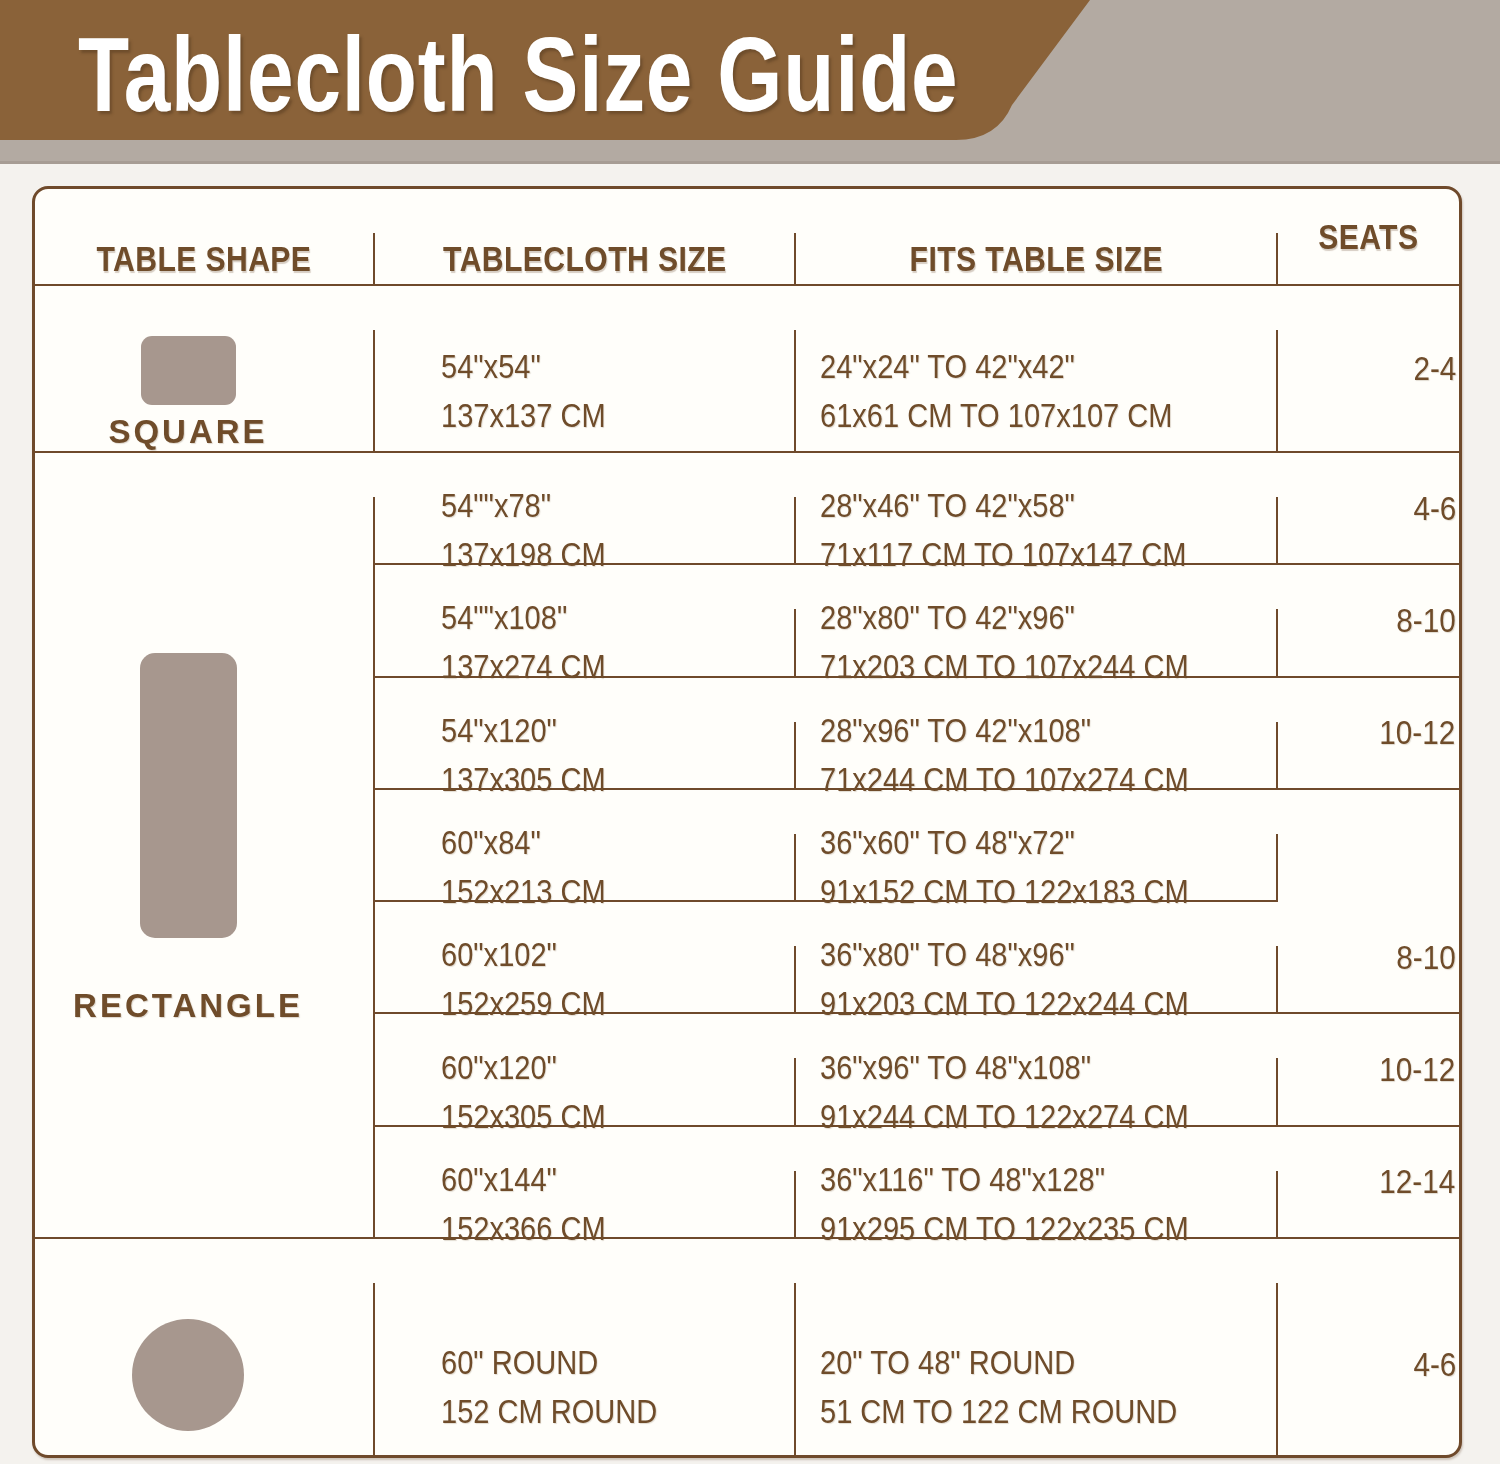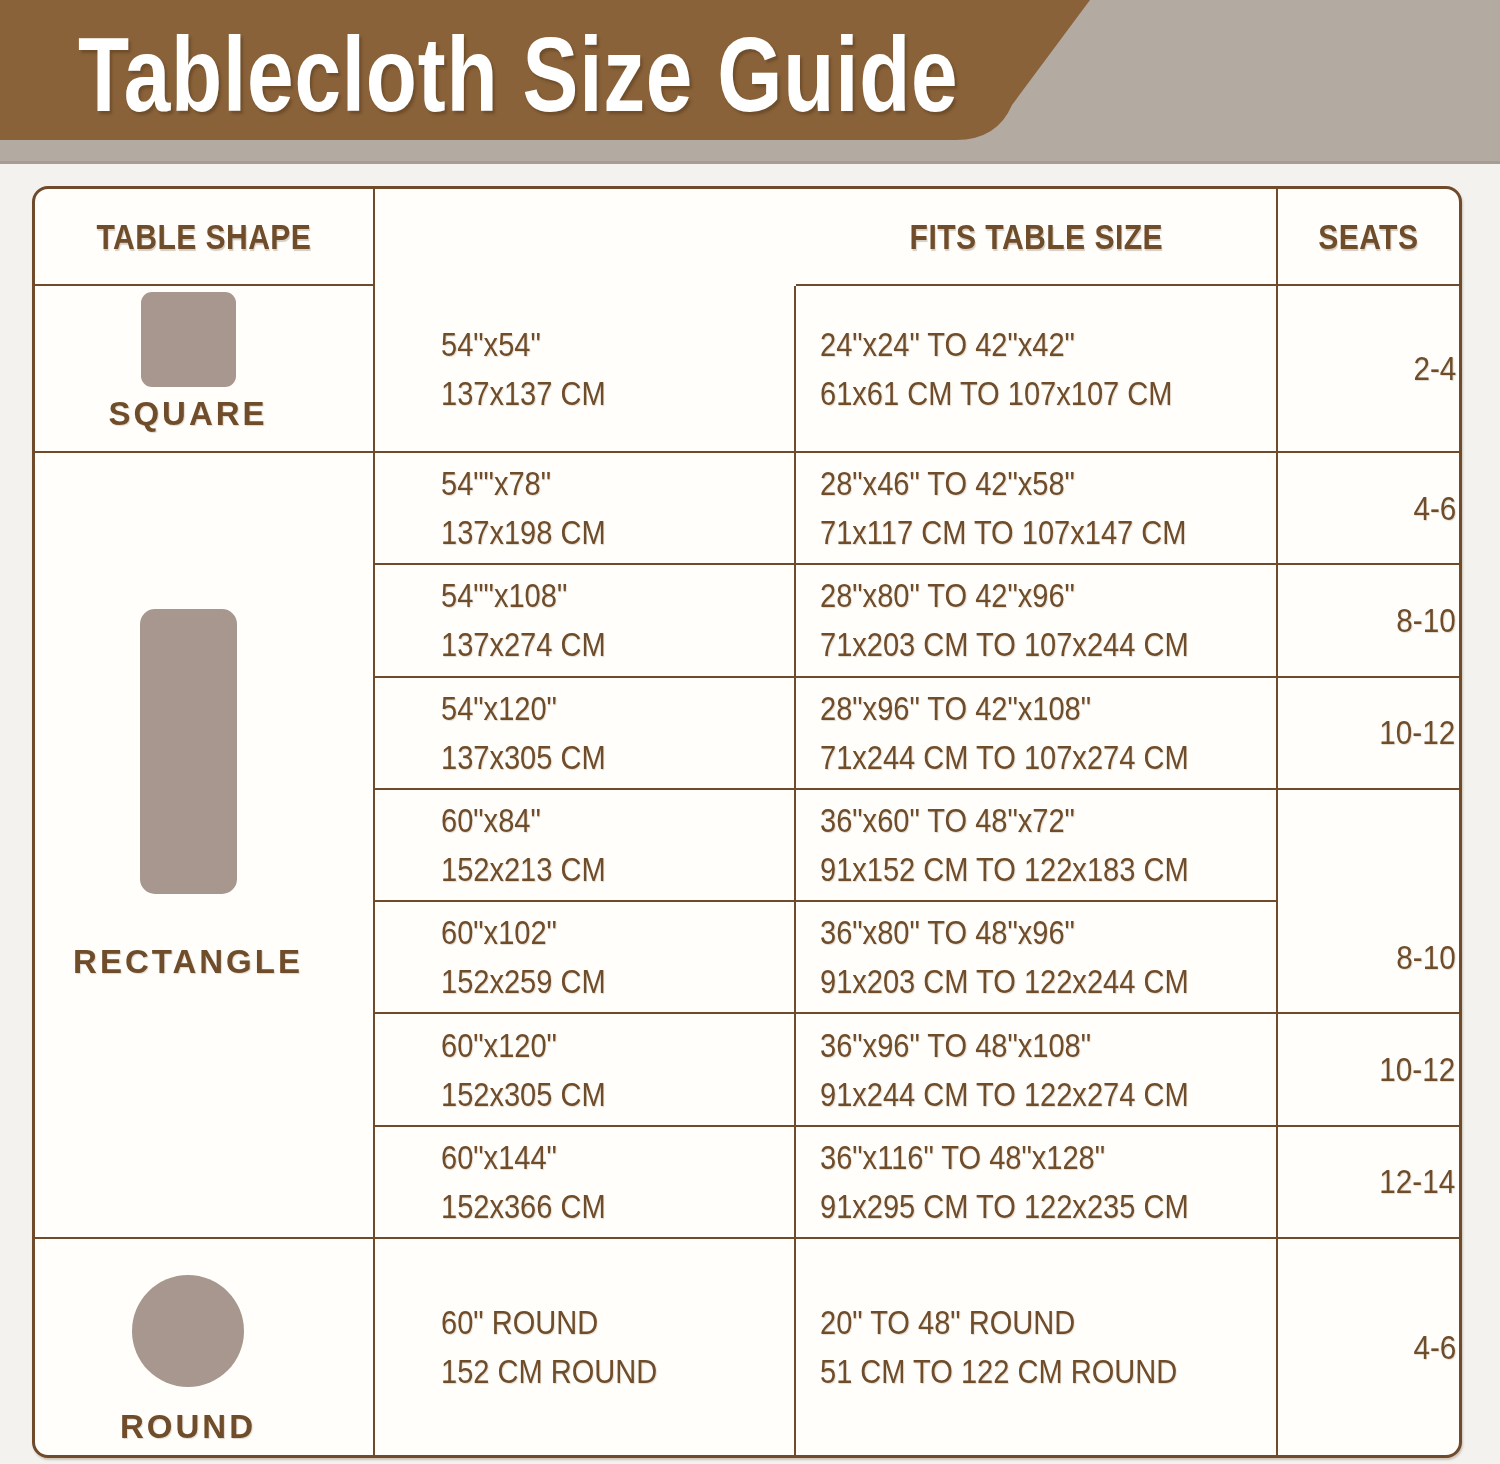--- a/index.html
+++ b/index.html
@@ -44,21 +44,21 @@
     background:var(--cell);
     border:3px solid var(--border);
     border-radius:16px;
     box-shadow:1px 2px 2px rgba(90,60,30,0.25);
     display:grid;
     grid-template-columns:340px 421px 482px 1fr;
     grid-template-rows:97px 167px repeat(7,112.3px) 1fr;
     overflow:hidden;
   }
   .cell{display:flex;flex-direction:column;justify-content:center;}
-  .br{border-right:2px solid var(--border);}
+  .br{border-right:2px solid var(--border);margin-top:44px;}
   .bb{border-bottom:2px solid var(--border);}
 
   .head-cell{
     align-items:center;justify-content:center;
     font-size:35px;font-weight:700;letter-spacing:0.5px;
     white-space:nowrap;
     text-shadow:1px 2px 1px rgba(90,60,30,0.25);
   }
   .head-cell .squeeze{display:inline-block;transform:scaleX(0.86);transform-origin:50% 50%;}
 
@@ -98,20 +98,23 @@
 <svg class="banner-shape" width="1110" height="141" viewBox="0 0 1110 141">
   <path d="M0,0 H1090 L1012,105 Q997,140 956,140 H0 Z" fill="var(--banner)"></path>
 </svg>
 <div class="page-title">Tablecloth Size Guide</div>
 
 <div class="size-table">
 
   <div class="cell head-cell br bb" style="grid-row:1;grid-column:1;">
     <span class="squeeze">TABLE SHAPE</span>
   </div>
+  <div class="cell head-cell br bb" style="grid-row:1;grid-column:2;">
+    <span class="squeeze">TABLECLOTH SIZE</span>
+  </div>
   <div class="cell head-cell br bb" style="grid-row:1;grid-column:3;">
     <span class="squeeze">FITS TABLE SIZE</span>
   </div>
   <div class="cell head-cell bb" style="grid-row:1;grid-column:4;">
     <span class="squeeze">SEATS</span>
   </div>
 
   <div class="cell shape-cell shape-square-cell br bb" style="grid-row:2;grid-column:1;">
     <div class="square-glyph"></div>
     <div class="shape-label">SQUARE</div>

